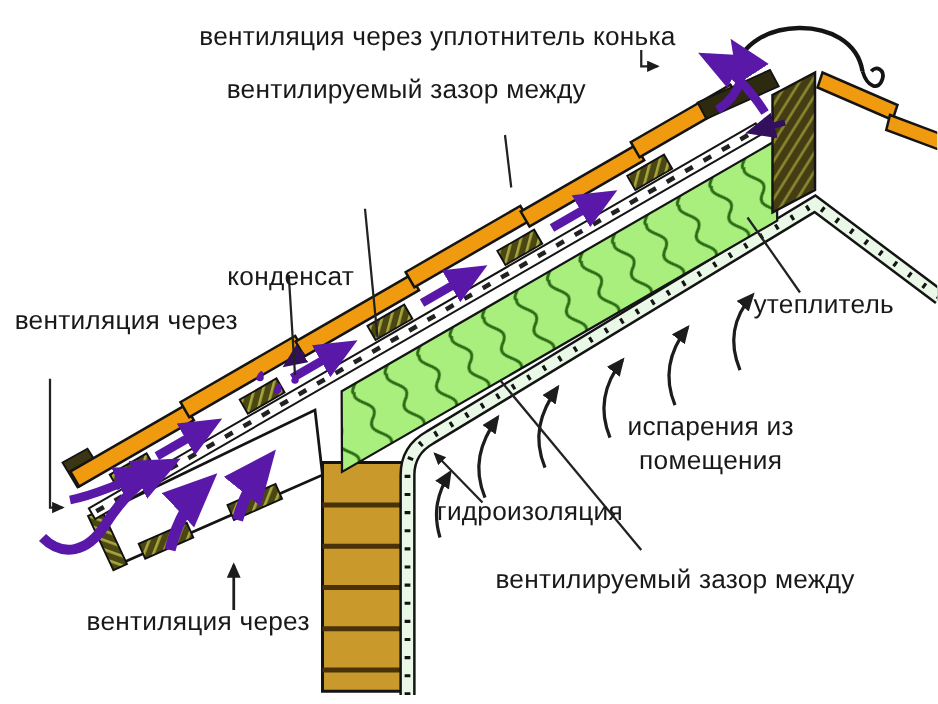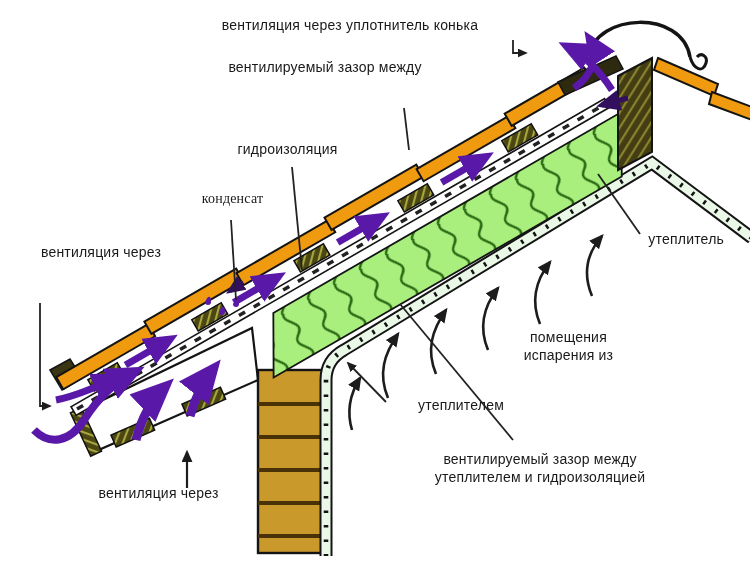--- a/index.html
+++ b/index.html
@@ -1,21 +1,21 @@
 <!DOCTYPE html>
 <html style="--c-background: #ffffff; --c-text: #191919; --c-outline: #141414; --c-tile: #f09a10; --c-insulation: #a9ef7d; --c-insulation_line: #2c6b15; --c-membrane: #eaf8e8; --c-wall: #c9992b; --c-wall_line: #4a3208; --c-batten: #4b4712; --c-batten_line: #a8a63e; --c-purple: #5a18a8; --c-purple_dark: #32105e;"><head>
 <meta charset="utf-8">
 <style>
   html,body{margin:0;padding:0;background:#fff;}
   #stage{position:relative;width:750px;height:563px;background:var(--c-background,#fff);overflow:hidden;
          font-family:"Liberation Sans",sans-serif;}
   #stage svg{position:absolute;left:0;top:0;}
-  .lbl{position:absolute;font-size:14px;line-height:1.3;color:var(--c-text,#191919);
+  .lbl{position:absolute;font-size:21px;line-height:1.3;color:var(--c-text,#191919);
        text-align:center;letter-spacing:.2px;white-space:nowrap;font-weight:500;}
-  .lbl.left{text-align:right;}
+  .lbl.left{text-align:center;}
   .hatchStroke{stroke:#111;stroke-width:1.5;}
 </style>
 </head>
 <body>
 
 <div id="stage">
 
 <svg width="750" height="563" viewBox="0 0 750 563">
   <defs>
     <pattern id="hatch" width="7" height="7" patternUnits="userSpaceOnUse" patternTransform="rotate(45)">
@@ -146,40 +146,36 @@
     <path d="M513,440 L400,304"></path>
   </g>
 </svg>
 
 <div class="lbl" style="left:140px;top:16px;width:420px;">
   <span>вентиляция через уплотнитель конька</span>
 </div>
 <div class="lbl" style="left:130px;top:58px;width:390px;">
   <div>вентилируемый зазор между</div>
 </div>
-<div class="lbl" style="left:205px;top:140px;width:165px;">
-  <span>гидроизоляция</span>
-</div>
-<div class="lbl" style="left:170px;top:190px;width:125px;font-family:Liberation Serif, serif;">
+<div class="lbl" style="left:170px;top:208px;width:125px;">
   <span>конденсат</span>
 </div>
 <div class="lbl" style="left:2px;top:243px;width:198px;">
   <div>вентиляция через</div>
 </div>
 <div class="lbl left" style="left:594px;top:230px;width:130px;">
   <span>утеплитель</span>
 </div>
 <div class="lbl" style="left:486px;top:328px;width:165px;">
+  <div>испарения из</div>
   <div>помещения</div>
-  <div>испарения из</div>
 </div>
 <div class="lbl left" style="left:344px;top:396px;width:160px;">
-  <span>утеплителем</span>
+  <span>гидроизоляция</span>
 </div>
 <div class="lbl" style="left:386px;top:450px;width:308px;">
   <div>вентилируемый зазор между</div>
-  <div>утеплителем и гидроизоляцией</div>
 </div>
 <div class="lbl" style="left:56px;top:484px;width:205px;">
   <div>вентиляция через</div>
 </div>
 
 </div>
 
 </body></html>

